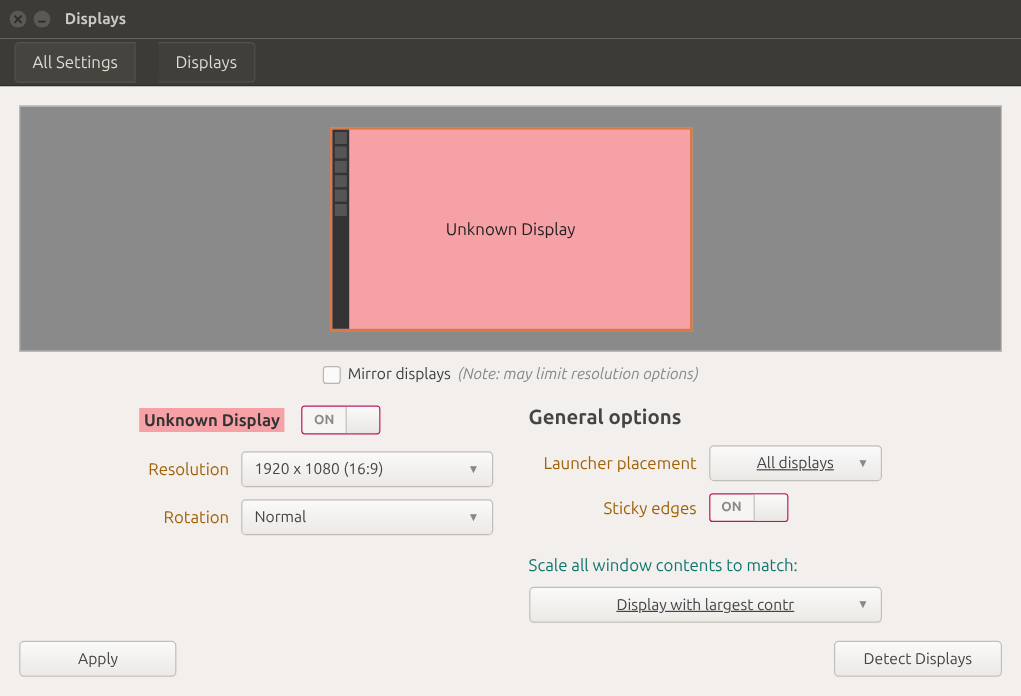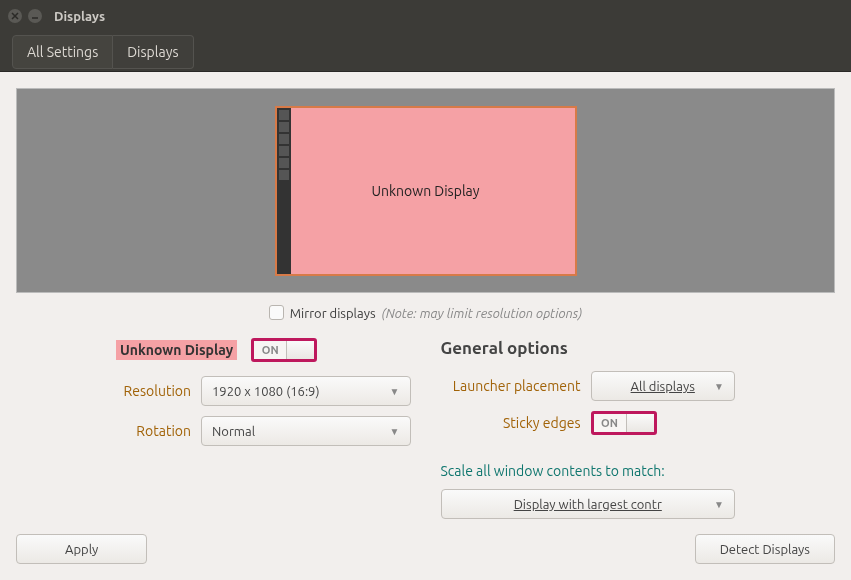--- a/index.html
+++ b/index.html
@@ -36,20 +36,21 @@
       margin-left: 6px;
       font-weight: bold;
     }
     .breadcrumb-bar {
       height: 40px;
       background: #3c3b37;
       display: flex;
       align-items: center;
       padding: 0 12px;
       border-bottom: 1px solid #2a2926;
+      gap: 19px;
     }
     .breadcrumb-btn {
       color: #ddd9d3;
       font-size: 14px;
       padding: 8px 14px;
       border: 1px solid #54534f;
       background: #45443f;
       cursor: pointer;
     }
     .breadcrumb-btn.first { border-radius: 4px 0 0 4px; }
@@ -99,21 +100,20 @@
       height: 10px;
       background: #555;
     }
     .display-box-label {
       font-size: 14px;
       color: #222;
     }
     
     .mirror-row {
       display: flex;
-      align-items: center;
       justify-content: center;
       gap: 6px;
       margin-bottom: 18px;
     }
     .checkbox {
       width: 15px;
       height: 15px;
       border: 1px solid #b9b5b0;
       border-radius: 3px;
       background: #fafafa;
@@ -143,21 +143,21 @@
       padding: 2px 4px;
       font-weight: bold;
       font-size: 14px;
       color: #333;
     }
     
     .toggle {
       display: inline-flex;
       width: 66px;
       height: 24px;
-      border: 3px solid #be185d;
+      border: 1px solid #be185d;
       border-radius: 3px;
       overflow: hidden;
       font-size: 11px;
       cursor: pointer;
       background: #f7f5f3;
     }
     .toggle-on {
       flex: 1;
       display: flex;
       align-items: center;

